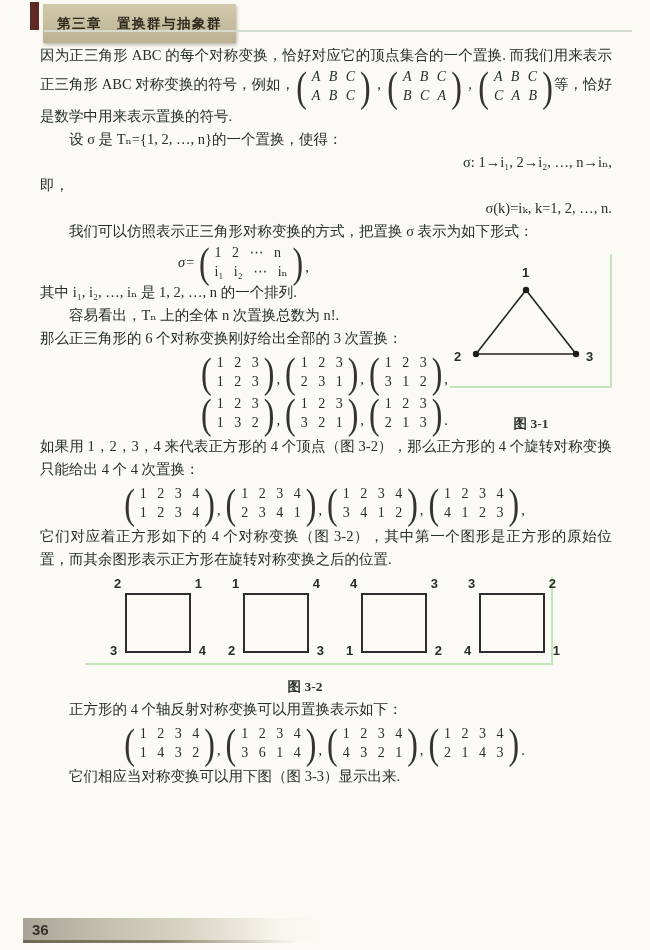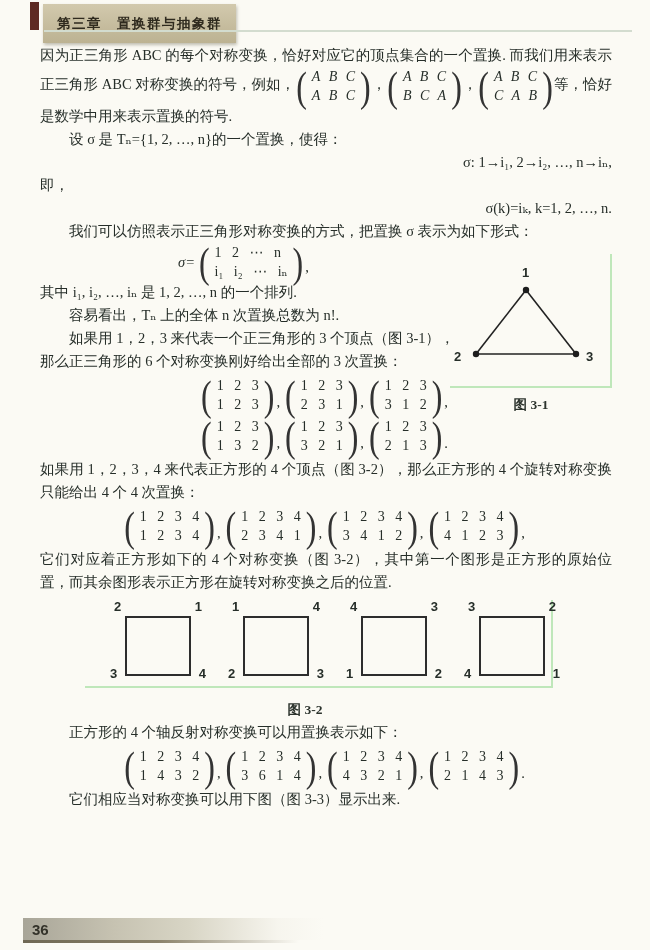--- a/index.html
+++ b/index.html
@@ -48,21 +48,21 @@
 
   
   .fig1{position:absolute;top:210px;right:0px;width:162px;}
   .f1box{position:relative;height:132px;border-right:2px solid #bfe7ba;border-bottom:2px solid #bfe7ba;}
   .f1l{position:absolute;font-weight:bold;font-size:13px;line-height:14px;font-family:"Liberation Sans",sans-serif;}
   .f1l1{left:72px;top:12px;}
   .f1l2{left:4px;top:96px;}
   .f1l3{left:136px;top:96px;}
   .f1svg{position:absolute;left:14px;top:30px;}
   .f1cap,.f2cap{text-align:center;font-weight:bold;font-size:13.5px;color:#2c332d;}
-  .f1cap{margin-top:5px;}
+  .f1cap{margin-top:24px;}
 
   
   .fig2{margin-top:6px;}
   .f2frame{
     margin-left:45px;width:420px;
     border-right:2px solid #bfe7ba;border-bottom:2px solid #bfe7ba;
     padding:16px 6px 10px 40px;
     display:flex;justify-content:space-between;
   }
   .sqw{position:relative;width:66px;height:60px;}
@@ -136,21 +136,20 @@
             <span class="row">1 2 ⋯ n</span>
             <span class="row">i₁ i₂ ⋯ iₙ</span>
           </span>
           <span class="paren">)</span>
         </span>
         <span class="msep">,</span>
     </div>
 
     <p>其中 i₁, i₂, …, iₙ 是 1, 2, …, n 的一个排列.</p>
     <p class="ind">容易看出，Tₙ 上的全体 n 次置换总数为 n!.</p>
-    <p class="ind wrapfig">如果用 1，2，3 来代表一个正三角形的 3 个顶点（图 3-1），</p>
     <p class="wrapfig">那么正三角形的 6 个对称变换刚好给出全部的 3 次置换：</p>
 
     <div class="drow">
       <span class="pm">
           <span class="paren">(</span>
           <span class="rows">
             <span class="row">1 2 3</span>
             <span class="row">1 2 3</span>
           </span>
           <span class="paren">)</span>

